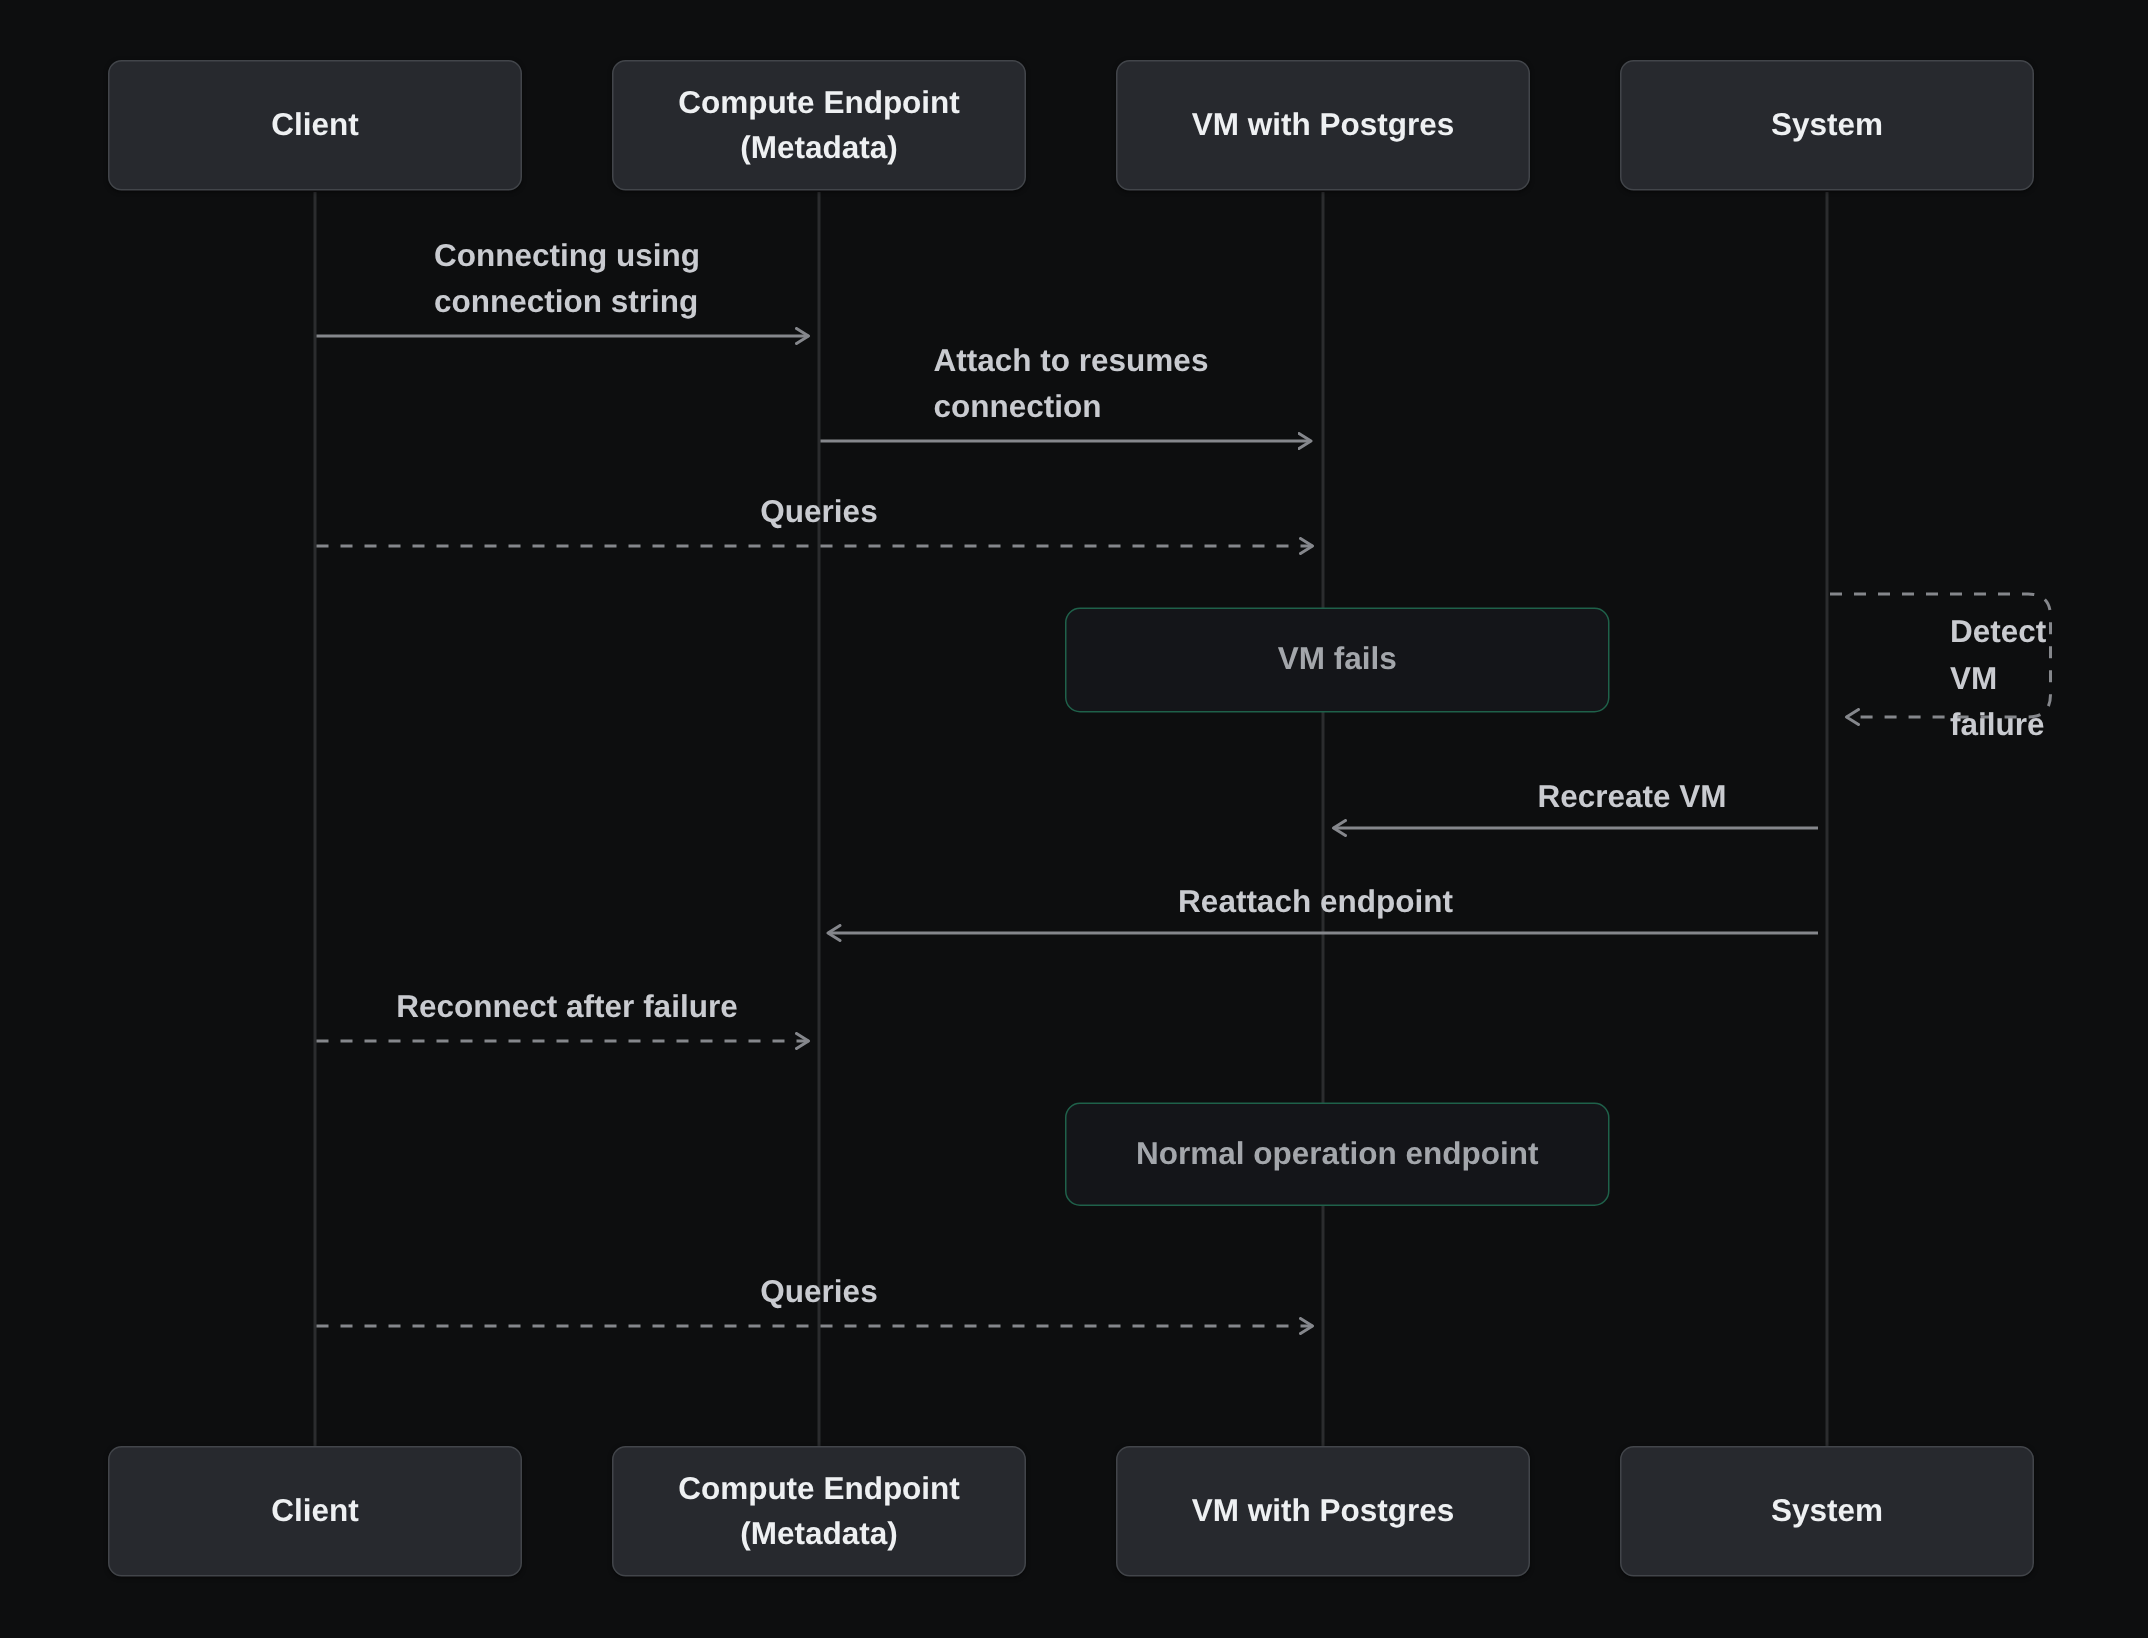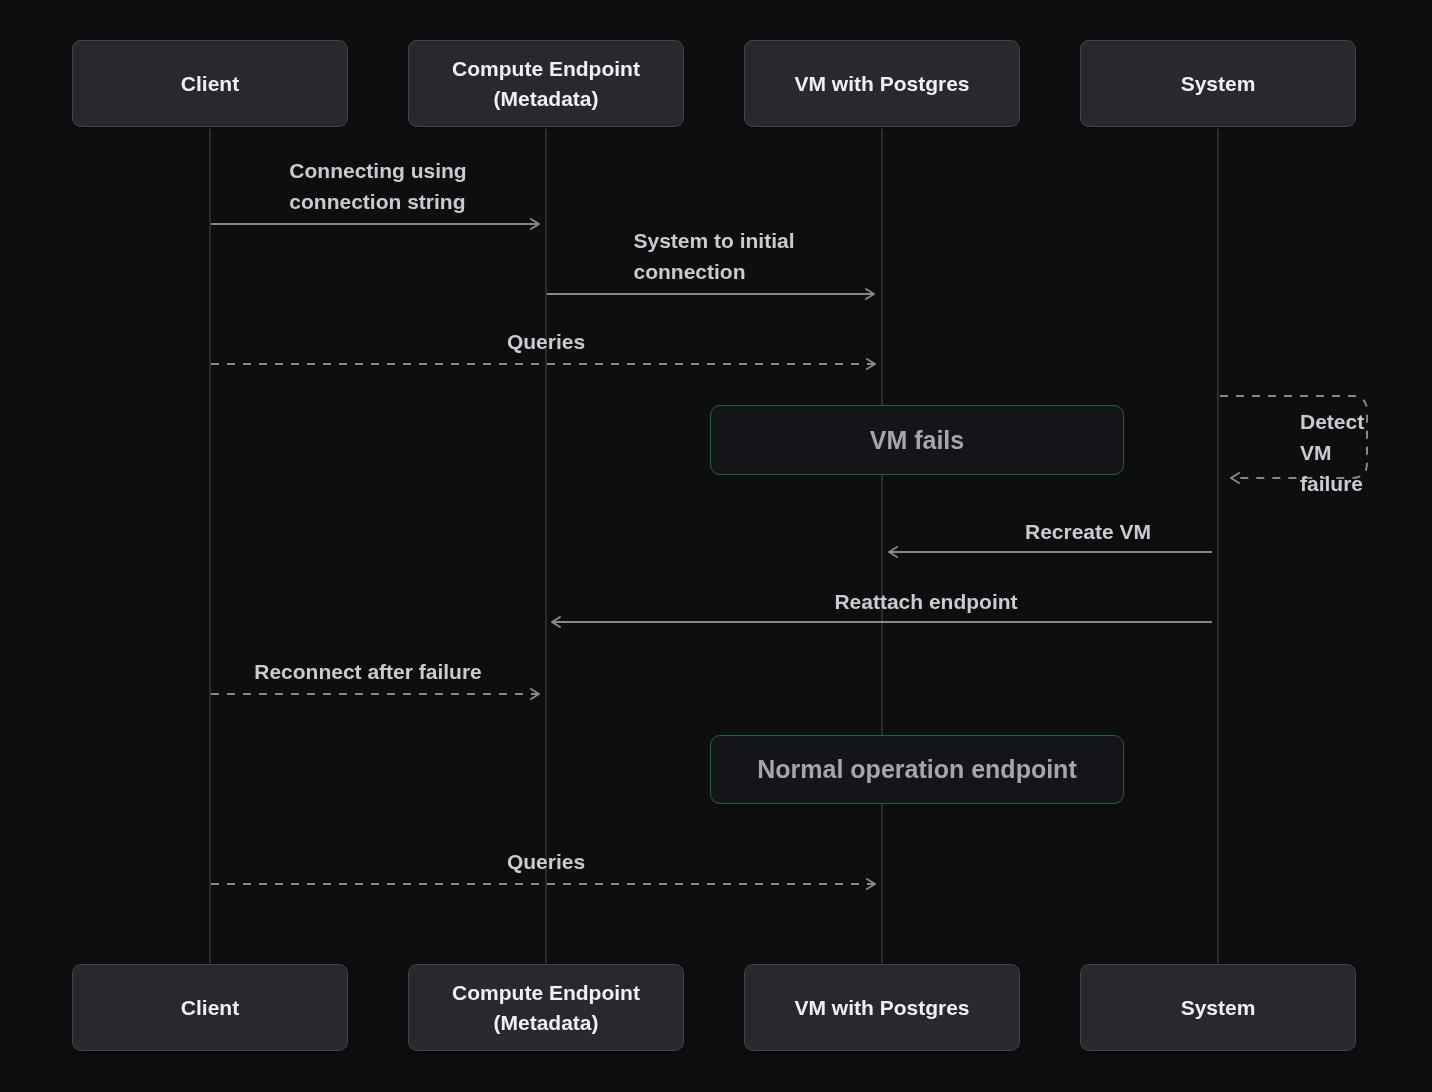--- a/index.html
+++ b/index.html
@@ -43,29 +43,29 @@
     color: var(--actor-text);
     font-size: 21px;
     line-height: 30px;
     white-space: pre-line;
     box-sizing: border-box;
     box-shadow: 0 1px 3px rgba(0,0,0,0.5);
   }
   .note {
     position: absolute;
     left: 710px;
-    width: 414px;
+    width: 363px;
     background: var(--note-bg);
     border: 1px solid var(--note-border);
     border-radius: 10px;
     display: flex;
     align-items: center;
     justify-content: center;
     color: var(--note-text);
-    font-size: 25px;
+    font-size: 21px;
     box-sizing: border-box;
   }
   .msg-label {
     position: absolute;
     transform: translateX(-50%);
     text-align: left;
     color: var(--message-text);
     font-size: 21px;
     line-height: 31px;
     white-space: pre-line;
@@ -111,28 +111,28 @@
   </div>
   <div class="actor" style="left:744px; top:40px;">
     <span>VM with Postgres</span>
   </div>
   <div class="actor" style="left:1080px; top:40px;">
     <span>System</span>
   </div>
 
   <div class="msg-label" style="left:378px; top:155px;">Connecting using
 connection string</div>
-  <div class="msg-label" style="left:714px; top:225px;">System to initial
+  <div class="msg-label" style="left:714px; top:225px;">Attach to resumes
 connection</div>
   <div class="msg-label" style="left:546px; top:326px;">Queries</div>
   <div class="msg-label" style="left:1344px; top:406px;">Detect
 VM failure</div>
   <div class="msg-label" style="left:1088px; top:516px;">Recreate VM</div>
-  <div class="msg-label" style="left:926px; top:586px;">Reattach endpoint</div>
-  <div class="msg-label" style="left:368px; top:656px;">Reconnect after failure</div>
+  <div class="msg-label" style="left:877px; top:586px;">Reattach endpoint</div>
+  <div class="msg-label" style="left:378px; top:656px;">Reconnect after failure</div>
   <div class="msg-label" style="left:546px; top:846px;">Queries</div>
 
   <div class="note" style="top:405px; height:70px;">
     <span>VM fails</span>
   </div>
   <div class="note" style="top:735px; height:69px;">
     <span>Normal operation endpoint</span>
   </div>
 
   <div class="actor" style="left:72px; top:964px;">

